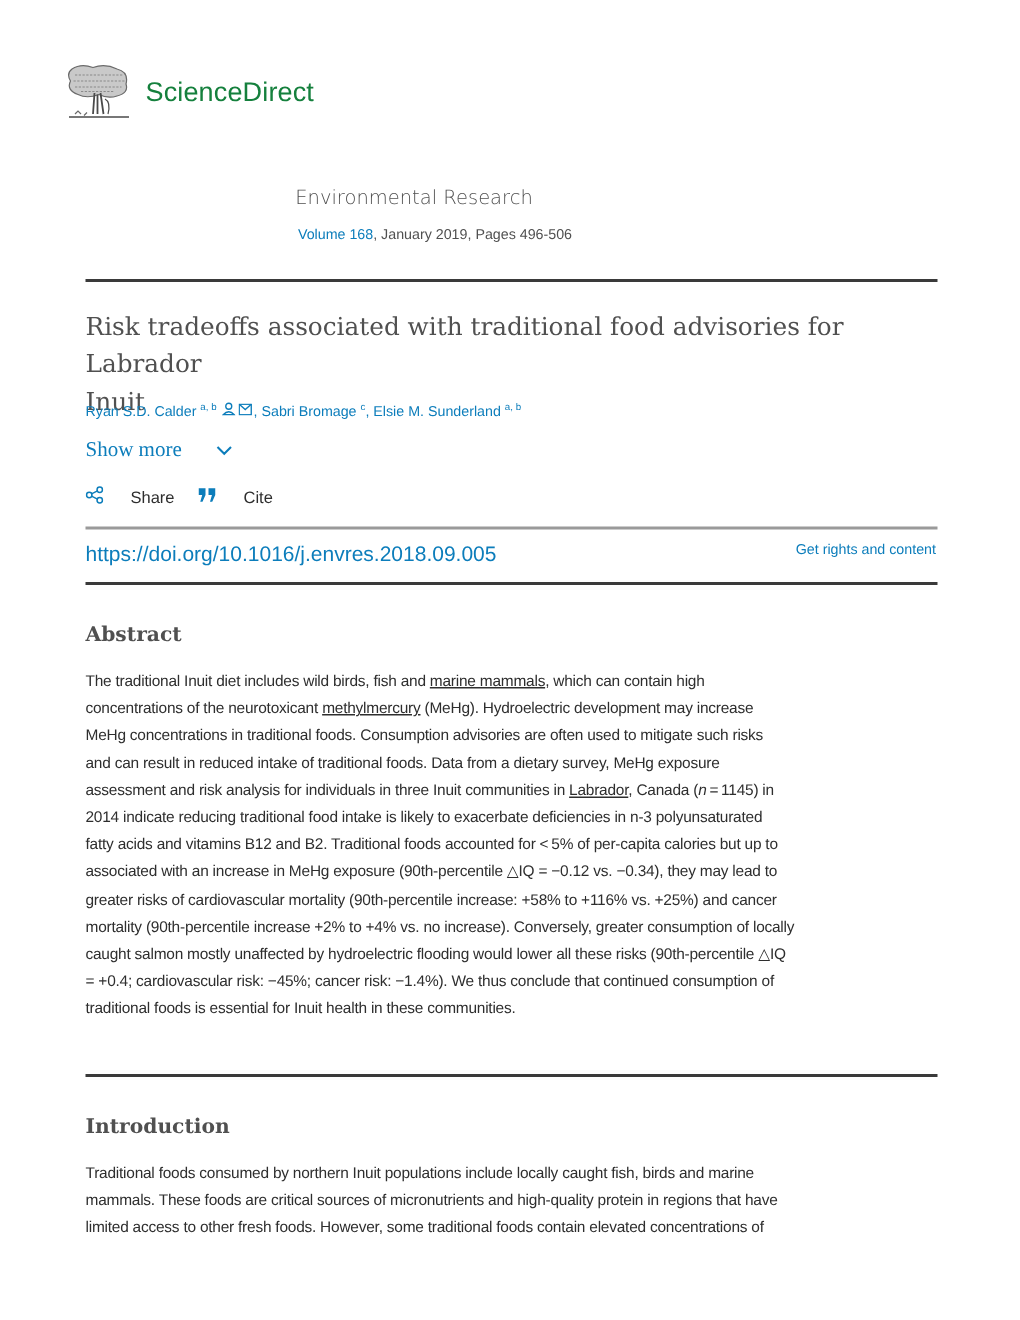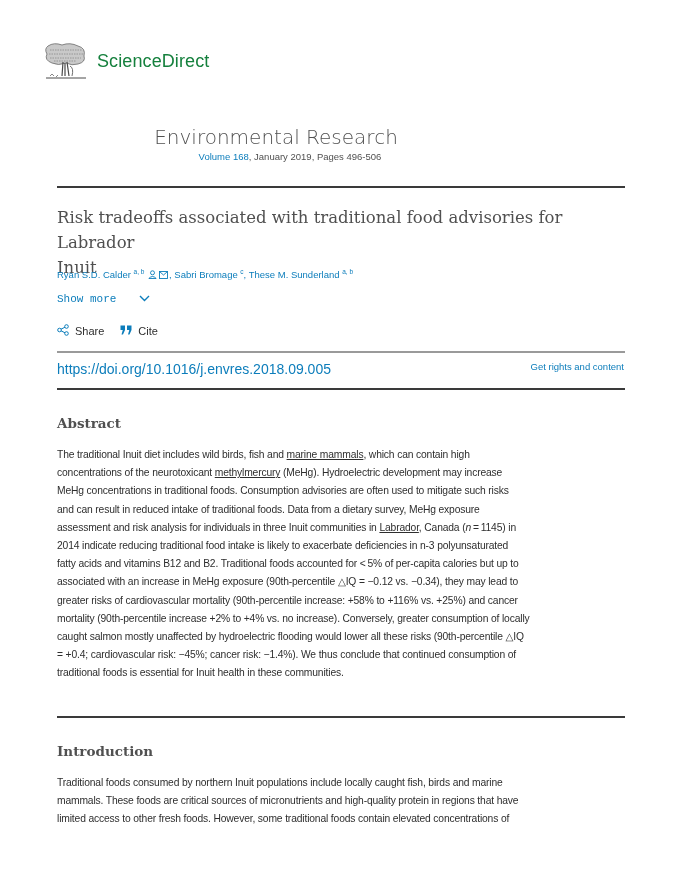--- a/index.html
+++ b/index.html
@@ -1,30 +1,30 @@
 <!DOCTYPE html>
 <html><head>
 <meta charset="utf-8">
 <style>
   html, body { margin:0; padding:0; background:#ffffff; }
   body { width:680px; height:880px; overflow:hidden; position:relative; font-family:"DejaVu Sans", sans-serif; color:#2e2e2e; }
   .logo { position:absolute; left:44px; top:42px; width:44px; height:40px; }
   .brand { position:absolute; left:97px; top:51px; font-family:"Liberation Sans", sans-serif; font-size:18px; color:#15803d; letter-spacing:0.1px; }
-  .journal { position:absolute; left:0; width:552px; top:125px; text-align:center; font-family:"DejaVu Sans", sans-serif; font-size:20px; color:#505050; font-weight:300; }
+  .journal { position:absolute; left:0; width:552px; top:125px; text-align:center; font-family:"DejaVu Sans", sans-serif; font-size:13px; color:#505050; font-weight:300; }
   .issue { position:absolute; left:0; width:580px; top:151px; text-align:center; font-size:9.5px; color:#505050; font-family:"Liberation Sans", sans-serif; }
   .issue .vol { color:#0c7dbb; }
   .rule-dark { position:absolute; left:57px; width:568px; height:2px; background:#3a3a3a; }
   .rule-grey { position:absolute; left:57px; width:568px; height:2px; background:#9a9a9a; }
   .title { position:absolute; left:57px; top:205px; width:570px; font-family:"DejaVu Serif", serif; font-size:16.5px; line-height:25px; color:#505050; }
   .authors { position:absolute; left:57px; top:268px; font-family:"Liberation Sans", sans-serif; font-size:9.5px; color:#0c7dbb; white-space:nowrap; }
   .authors sup { font-size:6.5px; vertical-align:4px; }
   .authors .ic { display:inline-block; vertical-align:middle; margin:0 1px; }
-  .showmore { position:absolute; left:57px; top:293px; font-family:Liberation Mono, monospace; font-size:11px; color:#0c7dbb; display:flex; align-items:center; gap:23px; cursor:pointer; }
+  .showmore { position:absolute; left:57px; top:293px; font-family:Liberation Serif, serif; font-size:14px; color:#0c7dbb; display:flex; align-items:center; gap:23px; cursor:pointer; }
   .actions { position:absolute; left:57px; top:324px; display:flex; gap:16px; font-family:"Liberation Sans", sans-serif; font-size:11px; color:#2e2e2e; }
-  .act { display:flex; align-items:center; gap:6px; cursor:pointer;justify-content:flex-end; }
+  .act { display:flex; align-items:center; gap:18px; cursor:pointer;justify-content:flex-end; }
   .doi { position:absolute; left:57px; top:361px; font-family:"Liberation Sans", sans-serif; font-size:14px; color:#0c7dbb;text-align:right; }
   .rights { position:absolute; right:56px; top:361px; font-family:Liberation Sans, sans-serif; font-size:9.5px; color:#0c7dbb; }
   .h2 { position:absolute; left:57px; font-family:"DejaVu Serif", serif; font-weight:bold; font-size:13.5px; color:#505050; }
   .para { position:absolute; left:57px; width:574px; font-family:Liberation Sans, sans-serif; font-size:10.3px; line-height:18.2px; color:#2e2e2e; letter-spacing:-0.15px; }
   .para u { text-decoration:underline; text-decoration-color:#2e2e2e; }
   .para .line { display:block; white-space:nowrap; }
 </style>
 </head>
 <body>
 
@@ -57,21 +57,21 @@
   <sup>a, b</sup>
   <span class="ic"><svg width="9" height="9" viewBox="0 0 9 9">
         <circle cx="4.5" cy="2.8" r="2" fill="none" stroke="#0c7dbb" stroke-width="0.9"></circle>
         <path d="M0.8 8.5 Q4.5 4.5 8.2 8.5 Z" fill="none" stroke="#0c7dbb" stroke-width="0.9"></path>
       </svg></span><span class="ic"><svg width="9" height="8" viewBox="0 0 9 8">
         <rect x="0.5" y="0.5" width="8" height="7" fill="none" stroke="#0c7dbb" stroke-width="0.9"></rect>
         <path d="M0.5 0.5 L4.5 4 L8.5 0.5" fill="none" stroke="#0c7dbb" stroke-width="0.9"></path>
       </svg></span>,
   <span>Sabri Bromage</span>
   <sup>c</sup>,
-  <span>These M. Sunderland</span>
+  <span>Elsie M. Sunderland</span>
   <sup>a, b</sup>
 </div>
 
 <div class="showmore">
   <span>Show more</span>
   <span><svg width="11" height="7" viewBox="0 0 11 7">
         <path d="M1 1 L5.5 5.5 L10 1" fill="none" stroke="#0c7dbb" stroke-width="1.4"></path>
       </svg></span>
 </div>
 

